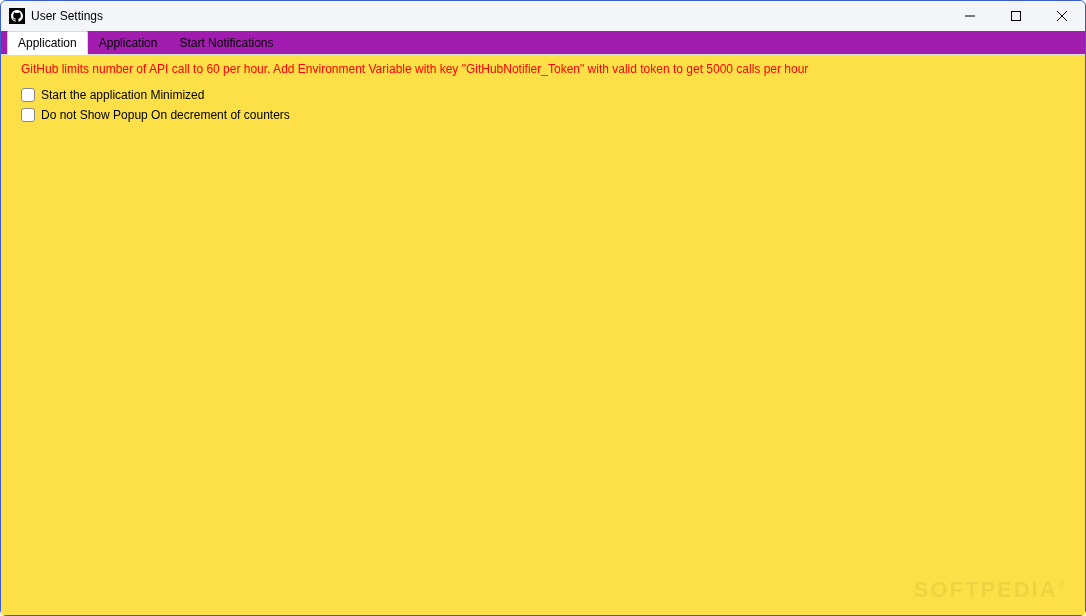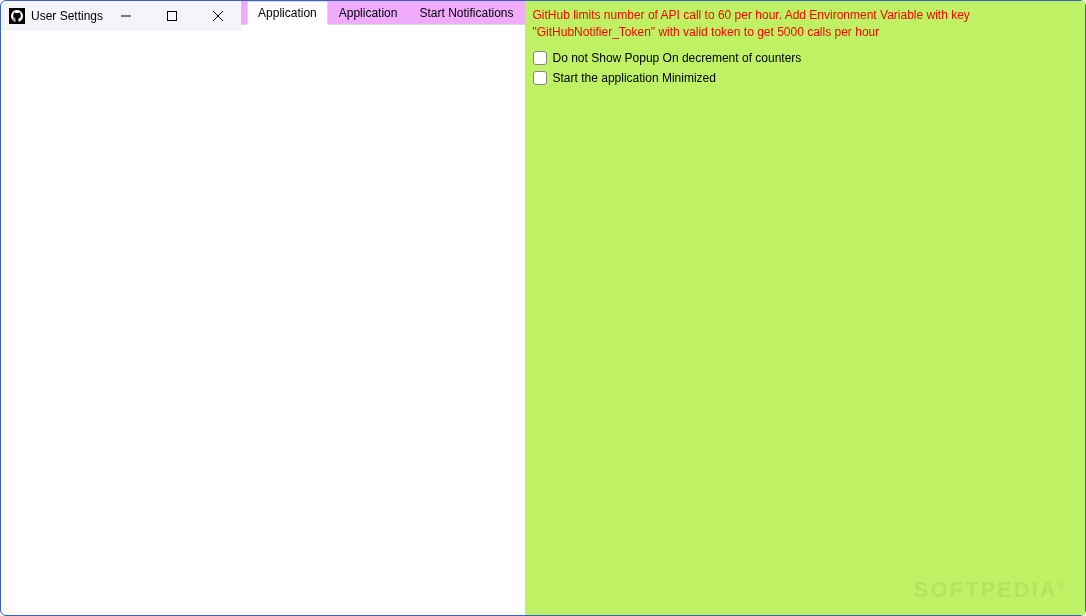--- a/index.html
+++ b/index.html
@@ -15,20 +15,21 @@
       height: 616px;
       overflow: hidden;
     }
     .window {
       width: 100%;
       height: 100%;
       border: 1px solid #3a5fcd;
       border-radius: 6px;
       background: #ffffff;
       display: flex;
+      flex-direction: column;
       position: relative;
     }
     .titlebar {
       height: 30px;
       background: #f3f5f8;
       display: flex;
       align-items: center;
       padding-left: 8px;
       border-top-left-radius: 6px;
       border-top-right-radius: 6px;
@@ -65,21 +66,21 @@
       font-size: 10px;
       color: #000;
       cursor: default;
     }
     .window-controls .ctrl svg {
       width: 10px;
       height: 10px;
     }
     .tab-strip {
       height: 24px;
-      background: #f0abfc;
+      background: #a21caf;
       border-bottom: 1px solid #d9d9d9;
       display: flex;
       align-items: flex-end;
       padding-left: 6px;
     }
     .tab {
       padding: 4px 10px;
       font-size: 12px;
       color: #000;
       border: 1px solid transparent;
@@ -90,22 +91,22 @@
     .tab.active {
       background: #ffffff;
       border: 1px solid #d9d9d9;
       border-bottom: 1px solid #ffffff;
       margin-bottom: -1px;
       border-top-left-radius: 2px;
       border-top-right-radius: 2px;
     }
     .content {
       flex: 1;
-      padding: 6px 8px;
-      background: #bef264;
+      padding: 6px 20px;
+      background: #fde047;
     }
     .warning-text {
       color: #ff0000;
       font-size: 12px;
       margin-bottom: 10px;
       line-height: 1.4;
     }
     .checkbox-row {
       display: flex;
       align-items: center;
@@ -178,26 +179,26 @@
     <div class="tab active">Application</div>
     <div class="tab">Application</div>
     <div class="tab">Start Notifications</div>
   </div>
 
   <div class="content">
     <div class="warning-text">GitHub limits number of API call to 60 per hour. Add Environment Variable with key "GitHubNotifier_Token" with valid token to get 5000 calls per hour</div>
 
     <div class="checkbox-row">
       <input type="checkbox" style="">
-      <label>Do not Show Popup On decrement of counters</label>
+      <label>Start the application Minimized</label>
     </div>
 
     <div class="checkbox-row">
       <input type="checkbox" style="">
-      <label>Start the application Minimized</label>
+      <label>Do not Show Popup On decrement of counters</label>
     </div>
   </div>
 
   <div class="watermark">
     <span>SOFTPEDIA</span><sup>®</sup>
   </div>
 
 </div>
 
 </body></html>

